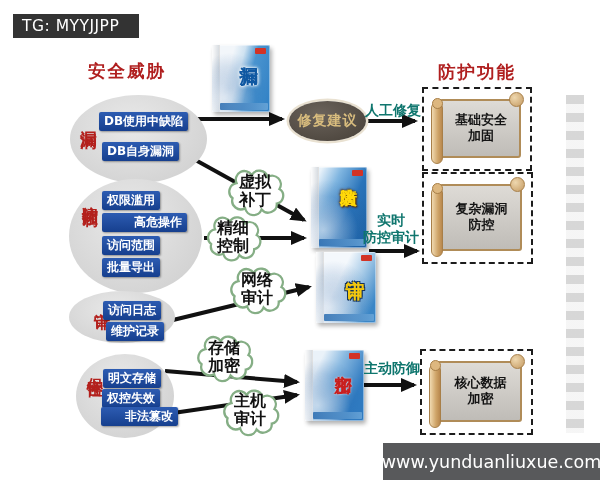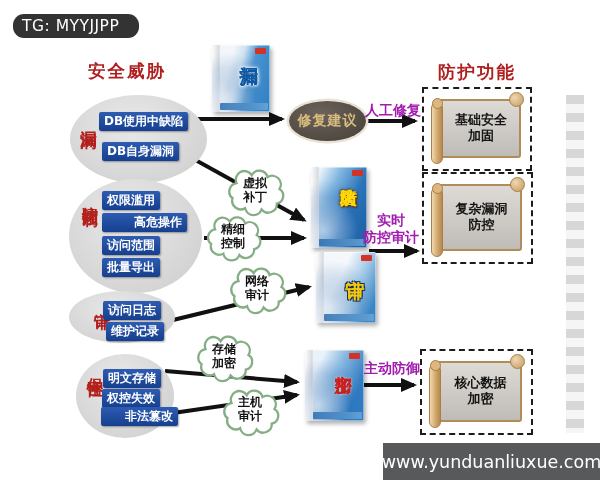--- a/index.html
+++ b/index.html
@@ -1,21 +1,21 @@
 <!DOCTYPE html>
 <html><head>
 <meta charset="utf-8">
 <style>
   html,body{margin:0;padding:0;}
   body{width:600px;height:480px;font-family:"DejaVu Sans","Liberation Sans",sans-serif;background:#fff;}
   .canvas{position:relative;width:600px;height:480px;overflow:hidden;background:#fff;}
 
   
   .badge{position:absolute;left:13px;top:14px;width:126px;height:24px;background:#333;color:#fff;
-         font-size:15.5px;display:flex;align-items:center;padding-left:9px;box-sizing:border-box;letter-spacing:.5px;border-radius:11px;}
+         font-size:15.5px;display:flex;align-items:center;padding-left:9px;box-sizing:border-box;letter-spacing:.5px;}
 
   
   .sec-title{position:absolute;font-weight:bold;font-size:17.5px;color:#b01f1f;letter-spacing:2px;}
   .t-left{left:88px;top:59px;}
   .t-right{left:438px;top:60px;}
 
   
   .oval{position:absolute;border-radius:50%;background:radial-gradient(ellipse at 45% 35%,#e9e9e9,#d2d2d2 80%);z-index:2;}
   .ov1{left:70px;top:95px;width:137px;height:88px;}
   .ov2{left:69px;top:179px;width:133px;height:114px;}
@@ -35,21 +35,21 @@
         font-weight:bold;font-size:12px;line-height:15px;padding:2px 5px;border-radius:2px;
         box-shadow:1px 1px 2px rgba(0,0,0,.35);white-space:nowrap;}
 
   
   .arrows{position:absolute;left:0;top:0;z-index:1;}
 
   
   .cloud{position:absolute;z-index:4;}
   .cloud svg{position:absolute;left:0;top:0;width:100%;height:100%;overflow:visible;}
   .ctext{position:absolute;left:0;right:0;top:50%;transform:translateY(-50%);text-align:center;
-         font-weight:bold;font-size:12px;line-height:1.15;color:#111;}
+         font-weight:bold;font-size:16px;line-height:1.15;color:#111;}
 
   
   .pbox{position:absolute;z-index:4;border-radius:2px;
         box-shadow:2px 3px 4px rgba(0,0,0,.3),inset 0 0 0 1px rgba(255,255,255,.45);}
   .pbox::before{content:"";position:absolute;left:0;top:0;bottom:0;width:7px;
         background:linear-gradient(90deg,#fdfdfd,#d7dce1);border-right:1px solid rgba(0,0,0,.1);}
   .pbox::after{content:"";position:absolute;top:3px;right:4px;width:11px;height:6px;background:#d23326;border-radius:1px;}
   .swoosh{position:absolute;inset:0;background:radial-gradient(circle at 22% 78%,rgba(255,255,255,.55),transparent 45%),
           radial-gradient(circle at 30% 65%,rgba(30,90,160,.35),transparent 60%);border-radius:2px;}
   .pband{position:absolute;left:8px;right:2px;bottom:2px;height:7px;border-radius:1px;
@@ -65,21 +65,21 @@
   .p4{left:305px;top:350px;width:59px;height:71px;background:linear-gradient(115deg,#eaf2f9 22%,#8cbbe2 45%,#2f7ac0 78%);}
   .p4 .ptext{right:9px;top:11px;font-size:18px;color:#c81f1f;text-shadow:0 0 2px rgba(255,255,255,.75);}
 
   
   .rellipse{position:absolute;left:289px;top:101px;width:77px;height:40px;border-radius:50%;z-index:4;
         background:radial-gradient(ellipse at 40% 32%,#6b635b,#4e473f 78%);
         box-shadow:0 0 0 2.5px #e9e1d1;display:flex;align-items:center;justify-content:center;
         color:#d9bd7e;font-weight:bold;font-size:14px;letter-spacing:1px;}
 
   
-  .rlabel{position:absolute;z-index:5;color:#a21caf;font-weight:bold;font-size:14px;text-align:center;line-height:1.2;}
+  .rlabel{position:absolute;z-index:5;color:#0f766e;font-weight:bold;font-size:14px;text-align:center;line-height:1.2;}
   .rl1{left:365px;top:102px;width:56px;}
   .rl2{left:359px;top:212px;width:64px;}
   .rl3{left:363px;top:360px;width:58px;}
 
   
   .sc-box{position:absolute;border:2px dashed #1c1c1c;z-index:3;}
   .sb1{left:422px;top:87px;width:106px;height:80px;}
   .sb2{left:422px;top:172px;width:107px;height:88px;}
   .sb3{left:423px;top:262px;width:105px;height:75px;}
   .sb4{left:420px;top:349px;width:109px;height:82px;}

